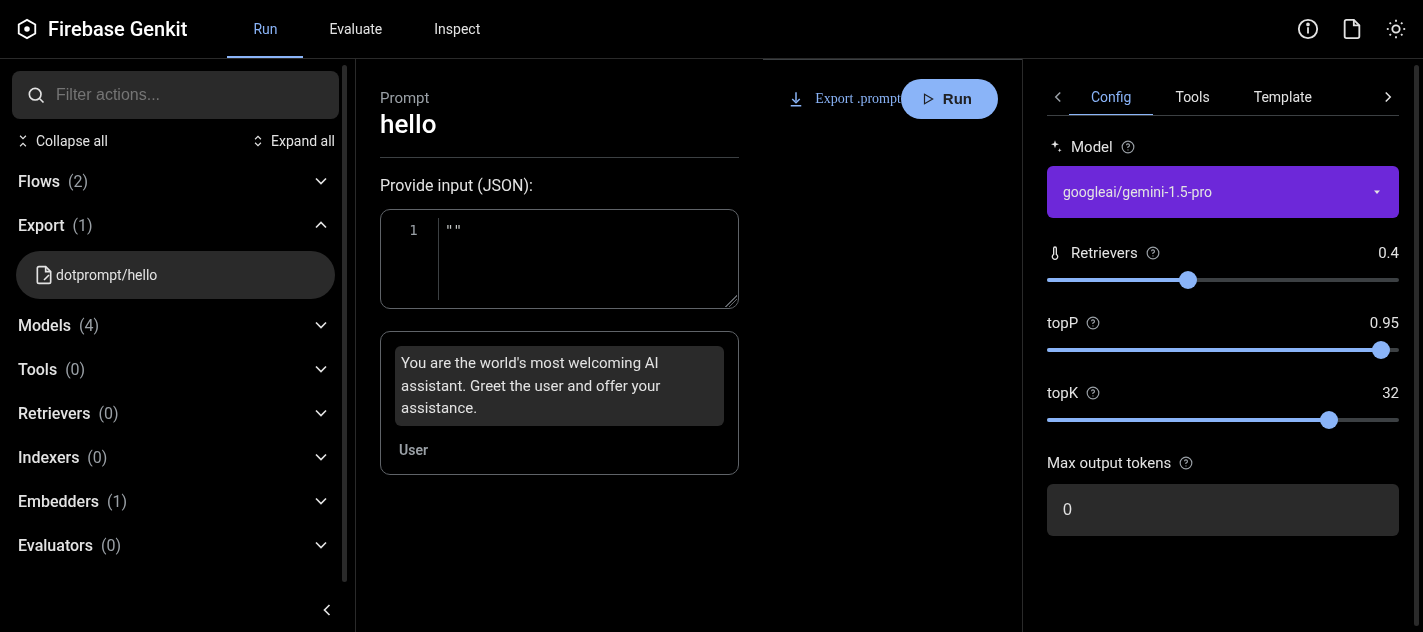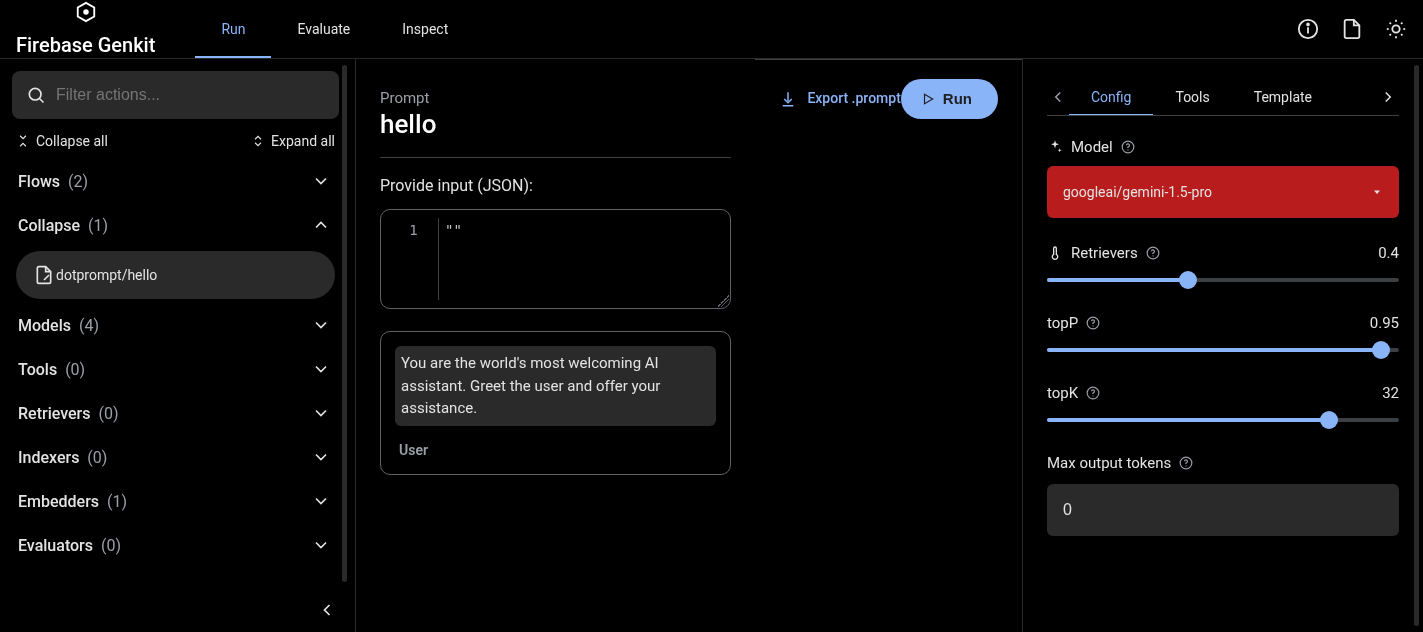--- a/index.html
+++ b/index.html
@@ -12,21 +12,21 @@
   }
   
   .topbar {
     height: 59px;
     background: #000;
     border-bottom: 1px solid #2a2a2a;
     display: flex;
     align-items: center;
     padding: 0 16px;
   }
-  .brand { display: flex; align-items: center; gap: 10px; margin-right: 40px; flex-direction: column; }
+  .brand { display: flex; align-items: center; gap: 10px; margin-right: 40px; }
   .brand-logo { width: 22px; height: 22px; }
   .brand-text { font-size: 20px; font-weight: 500; color: #fff; }
   .top-tabs { display: flex; height: 100%; }
   .top-tab { display: flex; align-items: center; padding: 0 26px; color: #e3e3e3; cursor: pointer; position: relative; }
   .top-tab.active { color: #8ab4f8; }
   .top-tab.active::after { content:""; position:absolute; left:0; right:0; bottom:0; height:2px; background:#8ab4f8; }
   .topbar-right { margin-left: auto; display: flex; gap: 22px; align-items: center; }
   .icon-btn { cursor:pointer; color:#e3e3e3; display:flex; }
   
   .main { display:flex; height: calc(632px - 59px); }
@@ -52,33 +52,33 @@
   .code-box { border:1px solid #5f6368; border-radius:10px; padding:8px; height:100px; display:flex; position:relative;}
   .gutter { width:50px; text-align:center; color:#9aa0a6; font-family: ui-monospace, Menlo, monospace; font-size:14px; padding-top:4px; border-right:1px solid #3c4043; margin-right:6px;}
   .code-input { flex:1; background:transparent; border:none; outline:none; resize:none; font-family: ui-monospace, Menlo, monospace; font-size:14px; color:#c5c8c6; padding-top:4px;}
   .code-box::after { content:""; position:absolute; right:1px; bottom:1px; width:12px; height:12px; background:
      linear-gradient(135deg, transparent 50%, #5f6368 50%, #5f6368 55%, transparent 55%,
                               transparent 65%, #5f6368 65%, #5f6368 70%, transparent 70%); }
   .msg-card { border:1px solid #5f6368; border-radius:10px; padding:14px; margin-top:22px;}
   .sys-box { background:#2a2a2a; border-radius:6px; padding:6px; color:#e3e3e3; font-size:15px; line-height:1.5;}
   .user-lbl { color:#9aa0a6; font-weight:600; padding:16px 4px 2px 4px;}
   .center-footer { border-top:1px solid #3c4043; height:78px; display:flex; align-items:center; justify-content:space-between; padding:0 24px;}
-  .export { display:flex; align-items:flex-start; gap:10px; color:#8ab4f8; font-weight:500; cursor:pointer;}
+  .export { display:flex; align-items:center; gap:10px; color:#8ab4f8; font-weight:500; cursor:pointer;font-family:Liberation Serif, serif;}
   .run-btn { background:#8ab4f8; color:#202124; border:none; border-radius:22px; height:40px; padding:0 26px 0 20px; font-size:15px; font-weight:600; display:flex; align-items:center; gap:8px; cursor:pointer;}
   
   .rpanel { width: 400px; background:#000; position:relative; padding: 20px 24px 0 24px; overflow:hidden;}
   .rpanel::after { content:""; position:absolute; right:4px; top:6px; bottom:6px; width:5px; background:#2a2a2a; border-radius:3px;}
   .rtabs-row { display:flex; align-items:center; border-bottom:1px solid #3c4043; margin-bottom: 22px;}
   .rtab { padding: 10px 22px; color:#e3e3e3; cursor:pointer; position:relative; white-space:nowrap;}
   .rtab.active { color:#8ab4f8; }
   .rtab.active::after { content:""; position:absolute; left:0; right:0; bottom:-1px; height:2px; background:#8ab4f8;}
   .rchev { color:#9aa0a6; padding: 0 2px; cursor:pointer;}
   .rtabs-inner { display:flex; flex:1; overflow:hidden;}
   .field-label-row { display:flex; align-items:center; gap:8px; color:#e3e3e3; font-size:15px; margin-bottom:10px;}
-  .select { background:#b91c1c; border-radius:6px; height:52px; display:flex; align-items:center; justify-content:space-between; padding:0 16px; cursor:pointer; margin-bottom:26px;}
+  .select { background:#6d28d9; border-radius:6px; height:52px; display:flex; align-items:center; justify-content:space-between; padding:0 16px; cursor:pointer; margin-bottom:26px;}
   .param-head { display:flex; align-items:center; gap:8px; font-size:15px;}
   .param-row { display:flex; justify-content:space-between; align-items:center; margin: 6px 0 8px 0;}
   .param-val { color:#e3e3e3; font-size:15px;}
   .slider-wrap { position:relative; height:20px; margin: 8px 0 24px 0;}
   .rail { position:absolute; left:0; right:0; top:50%; height:4px; background:#3c4043; border-radius:2px; transform:translateY(-50%);}
   .rail-fill { position:absolute; left:0; top:50%; height:4px; background:#8ab4f8; border-radius:2px; transform:translateY(-50%);}
   .thumb { position:absolute; top:50%; width:18px; height:18px; background:#8ab4f8; border-radius:50%; transform:translate(-50%,-50%); cursor:pointer;}
   .num-input { background:#2a2a2a; border:none; border-radius:6px; height:52px; padding:0 16px; width:100%; color:#e3e3e3; font-size:16px;}
   svg { display:block; }
 </style>
@@ -166,21 +166,21 @@
     <div class="group">
       <span><span>Flows</span> <span class="count">(2)</span></span>
       <span class="chev">
           <svg width="20" height="20" viewBox="0 0 24 24" fill="none" stroke="#e3e3e3" stroke-width="2">
             <polyline points="6 9 12 15 18 9"></polyline>
           </svg>
         </span>
     </div>
 
     <div class="group">
-      <span><span>Collapse</span> <span class="count">(1)</span></span>
+      <span><span>Export</span> <span class="count">(1)</span></span>
       <span class="chev open">
           <svg width="20" height="20" viewBox="0 0 24 24" fill="none" stroke="#e3e3e3" stroke-width="2">
             <polyline points="6 9 12 15 18 9"></polyline>
           </svg>
         </span>
     </div>
     <div class="side-item">
       <span>
         <svg width="20" height="20" viewBox="0 0 24 24" fill="none" stroke="#e3e3e3" stroke-width="2">
             <path d="M14 2H6a2 2 0 0 0-2 2v16a2 2 0 0 0 2 2h12a2 2 0 0 0 2-2V8z"></path>

